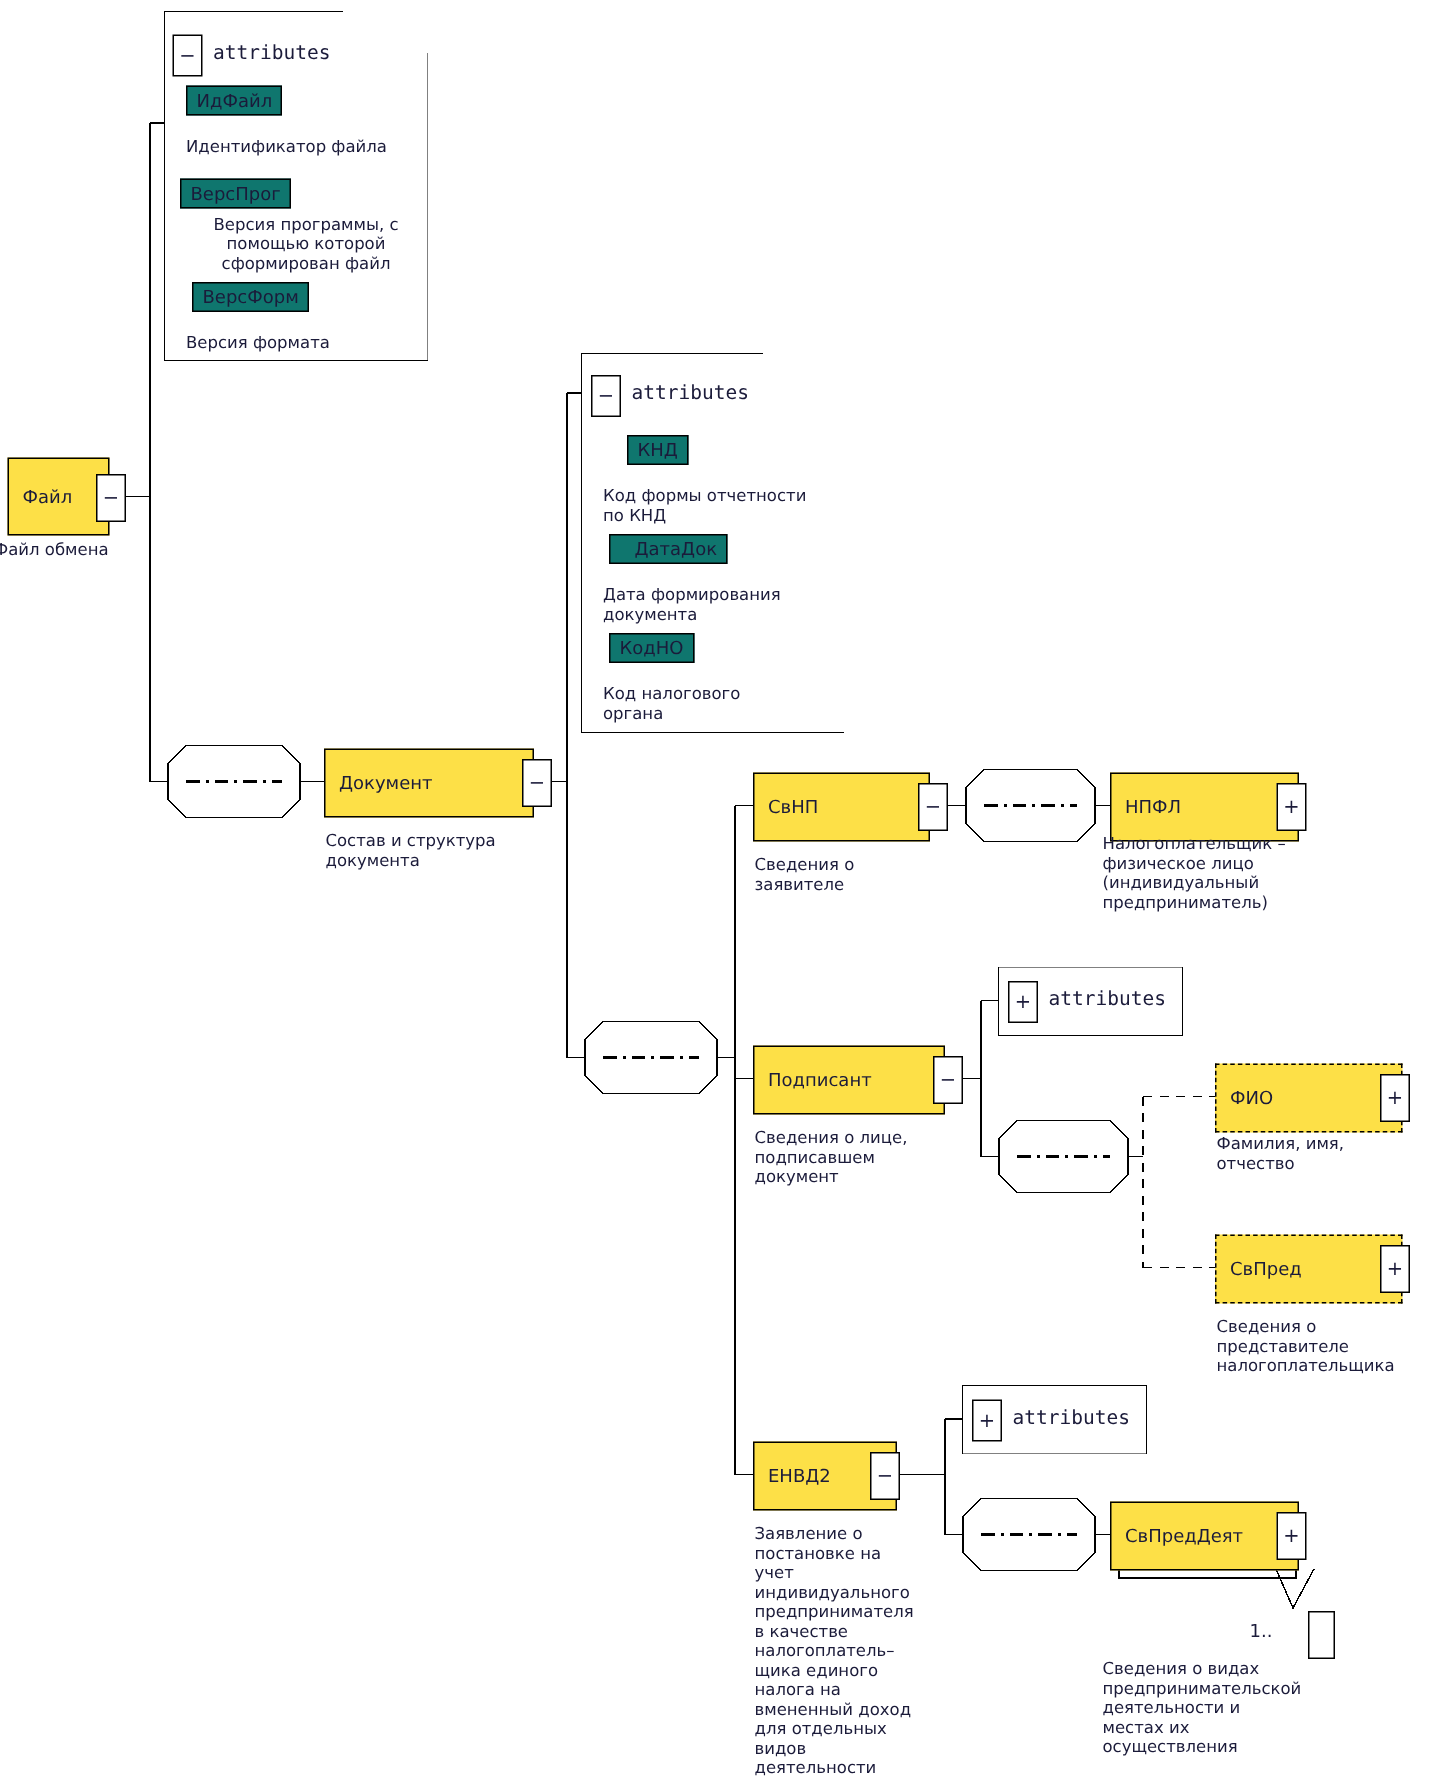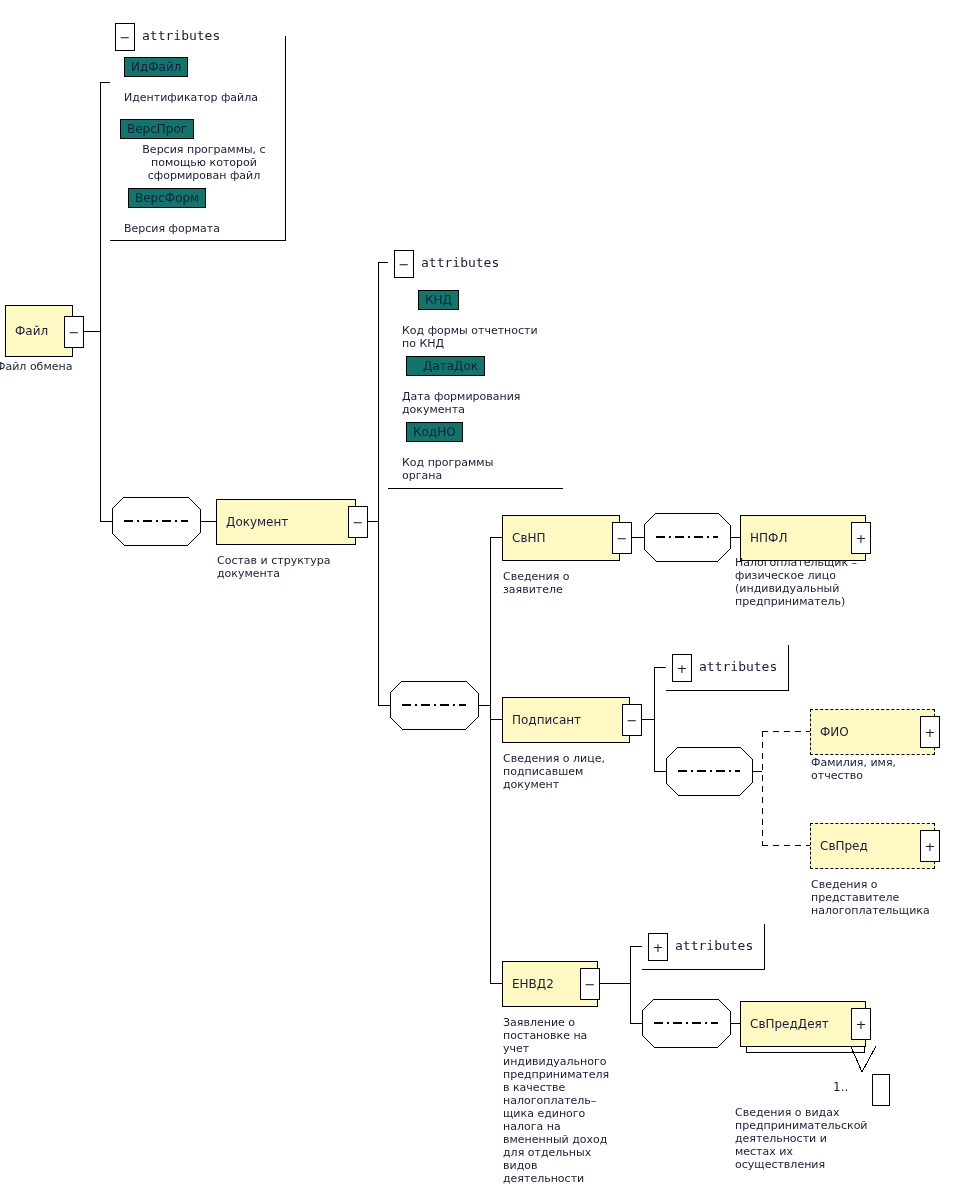--- a/index.html
+++ b/index.html
@@ -2,21 +2,21 @@
 <html><head>
 <meta charset="utf-8">
 <style>
   html,body{margin:0;padding:0;background:#ffffff;}
   body{width:964px;height:1190px;overflow:hidden;
        font-family:"DejaVu Sans",sans-serif;}
   #stage{position:relative;width:964px;height:1190px;}
   svg#wires{position:absolute;left:0;top:0;width:964px;height:1190px;overflow:visible;}
 
   
-  .node{position:absolute;box-sizing:border-box;border:1px solid #000;background:#fef9c3;}
+  .node{position:absolute;box-sizing:border-box;border:1px solid #000;background:#fde047;}
   .node.dashed{border:1px dashed #000;}
   .node .nlabel{position:absolute;left:9px;top:50%;transform:translateY(-50%);
        font-size:12px;color:#1b1b3a;white-space:nowrap;}
   
   .exp{position:absolute;width:18px;height:30px;border:1px solid #000;background:#fff;
        display:flex;align-items:center;justify-content:center;
        font-size:13px;line-height:1;color:#1b1b3a;}
 
   
   .attrpanel{position:absolute;background:#fff;}
@@ -198,21 +198,21 @@
 
     <div class="attrbox" style="left:30px;top:54px;">КНД</div>
     <div class="attrdesc" style="left:14px;top:88px;width:165px;white-space:pre-line;">Код формы отчетности
 по КНД</div>
 
     <div class="attrbox" style="left:18px;top:120px;padding-left:16px;">ДатаДок</div>
     <div class="attrdesc" style="left:14px;top:154px;width:165px;white-space:pre-line;">Дата формирования
 документа</div>
 
     <div class="attrbox" style="left:18px;top:186px;">КодНО</div>
-    <div class="attrdesc" style="left:14px;top:220px;width:165px;white-space:pre-line;">Код программы
+    <div class="attrdesc" style="left:14px;top:220px;width:165px;white-space:pre-line;">Код налогового
 органа</div>
   </div>
 
   <div class="attrpanel" style="left:666px;top:645px;width:122px;height:45px;">
     <div class="hdrbox" style="left:6px;top:9px;">
       <span>+</span>
     </div>
     <div class="hdrtxt" style="left:33px;top:14px;">attributes</div>
   </div>
 

